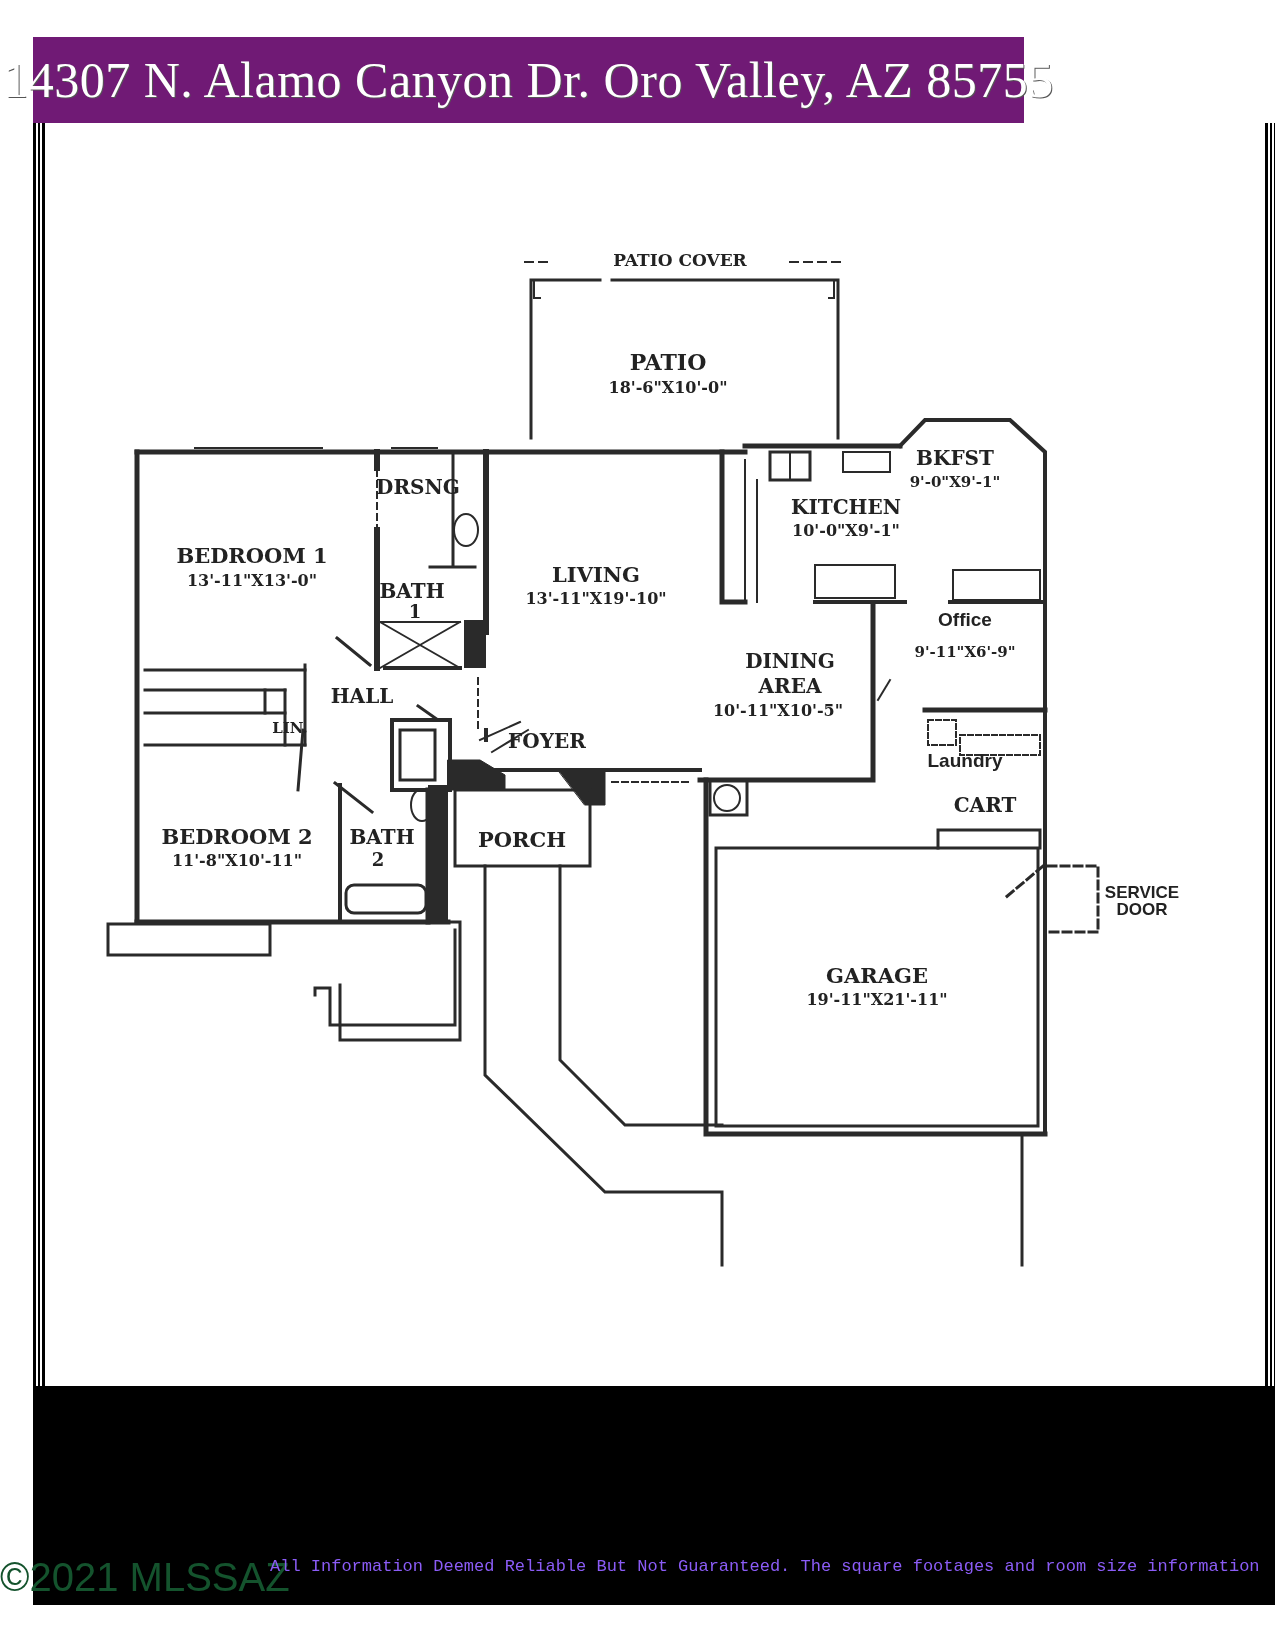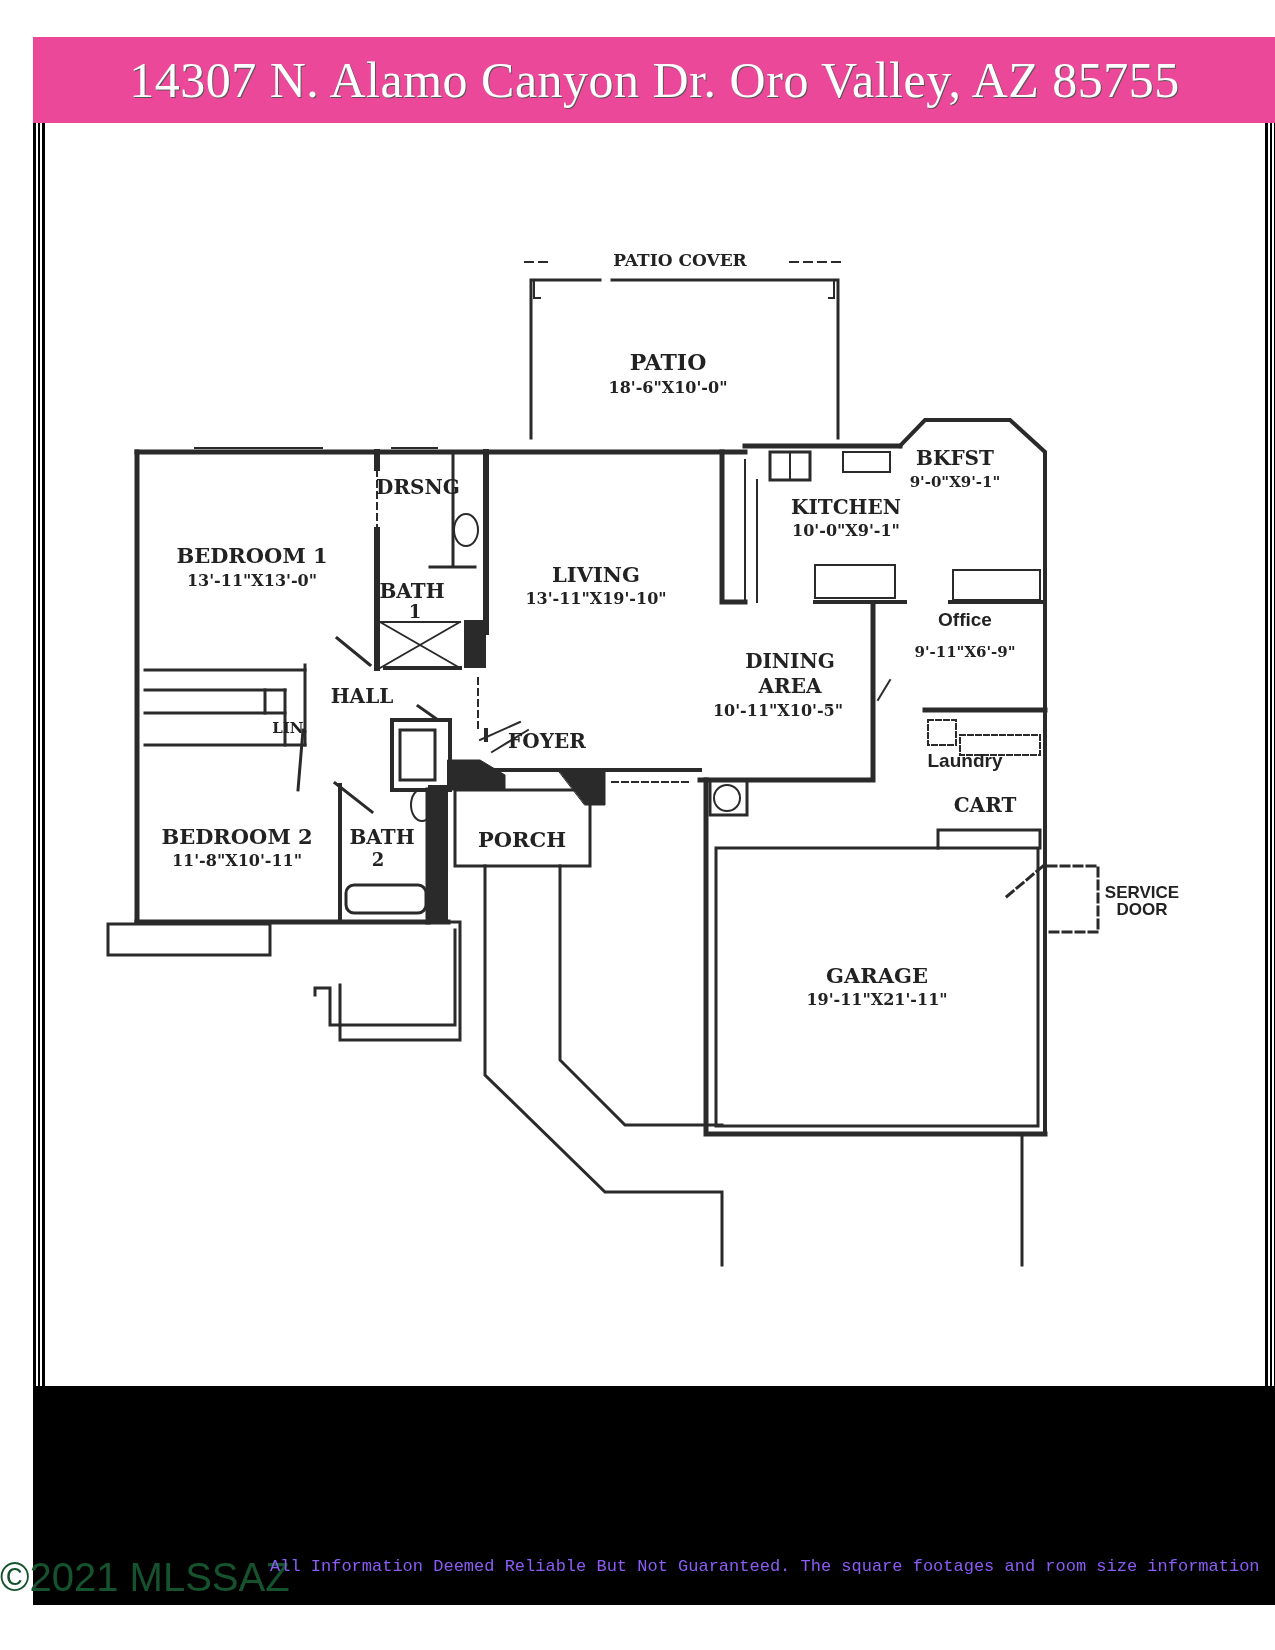--- a/index.html
+++ b/index.html
@@ -1,17 +1,17 @@
 <!DOCTYPE html>
 <html><head>
 <meta charset="utf-8">
 <style>
   html, body { margin: 0; padding: 0; background: #ffffff; }
   body { width: 1275px; height: 1650px; position: relative; overflow: hidden; font-family: "Liberation Serif", serif; }
-  .header-bar { position: absolute; left: 33px; top: 37px; width: 1243px; height: 86px; background: #ec4899; display: flex; align-items: center; justify-content: center; }
+  .header-bar { position: absolute; left: 33px; top: 37px; width: 991px; height: 86px; background: #701a75; display: flex; align-items: center; justify-content: center; }
   .header-title { color: #fff; font-family: "Liberation Serif", serif; font-size: 50px; letter-spacing: 0.5px; white-space: nowrap; text-shadow: 1px 1px 0 #555; }
   .frame-left, .frame-right { position: absolute; top: 123px; height: 1277px; width: 12px; }
   .frame-left { left: 33px; border-left: 3px solid #000; border-right: 3px solid #000; box-sizing: border-box; }
   .frame-left::after, .frame-right::after { content: ""; position: absolute; left: 2px; top: 0; bottom: 0; width: 2px; background: #000; }
   .frame-right { left: 1265px; border-left: 3px solid #000; border-right: 3px solid #000; box-sizing: border-box; }
   .plan { position: absolute; left: 0; top: 0; width: 1275px; height: 1650px; }
   .footer-bar { position: absolute; left: 33px; top: 1386px; width: 1243px; height: 219px; background: #000; }
   .copyright { position: absolute; left: 0px; top: 1557px; color: #14532d; font-family: "Liberation Sans", sans-serif; font-size: 40px; white-space: nowrap; line-height: 40px; }
   .disclaimer { position: absolute; left: 270px; top: 1557px; color: #8b5cf6; font-family: Liberation Mono, monospace; font-size: 17px; line-height: 20px; white-space: nowrap; }
   .disclaimer .l2 { padding-left: 65px; display: block; }

